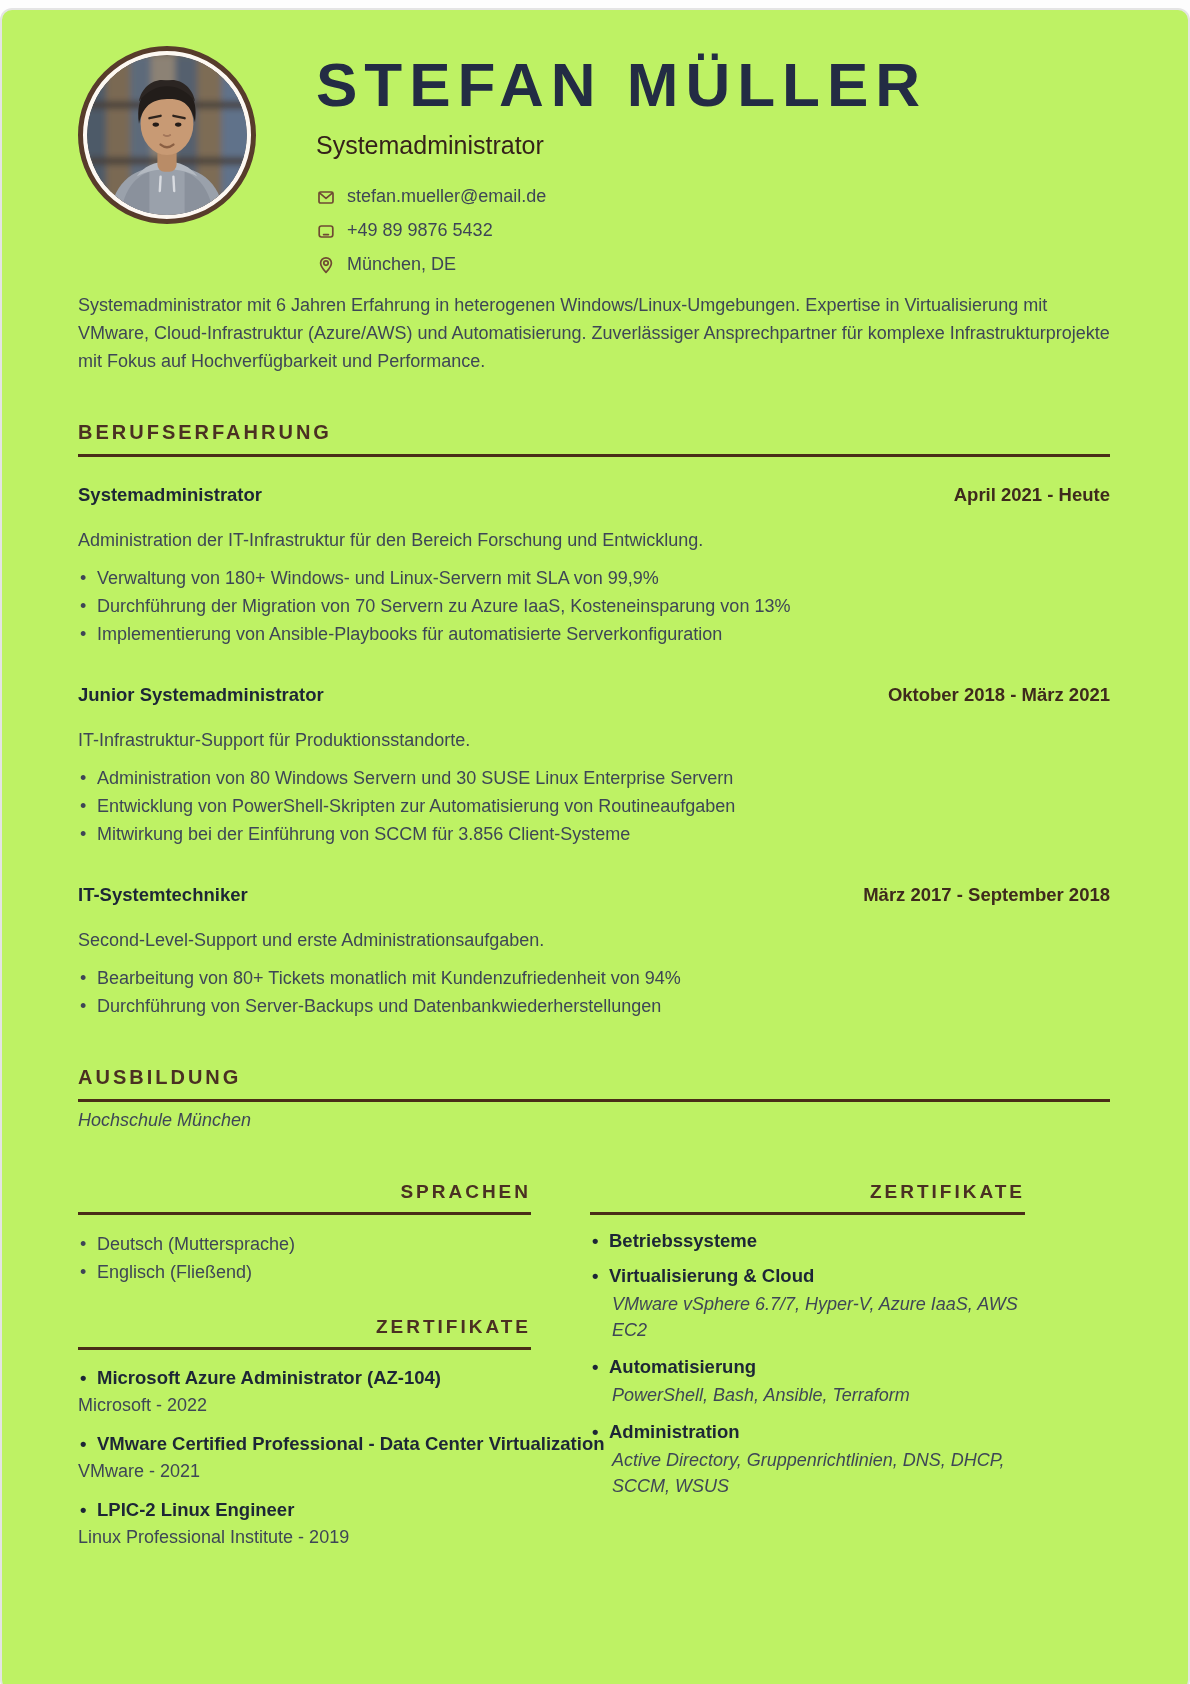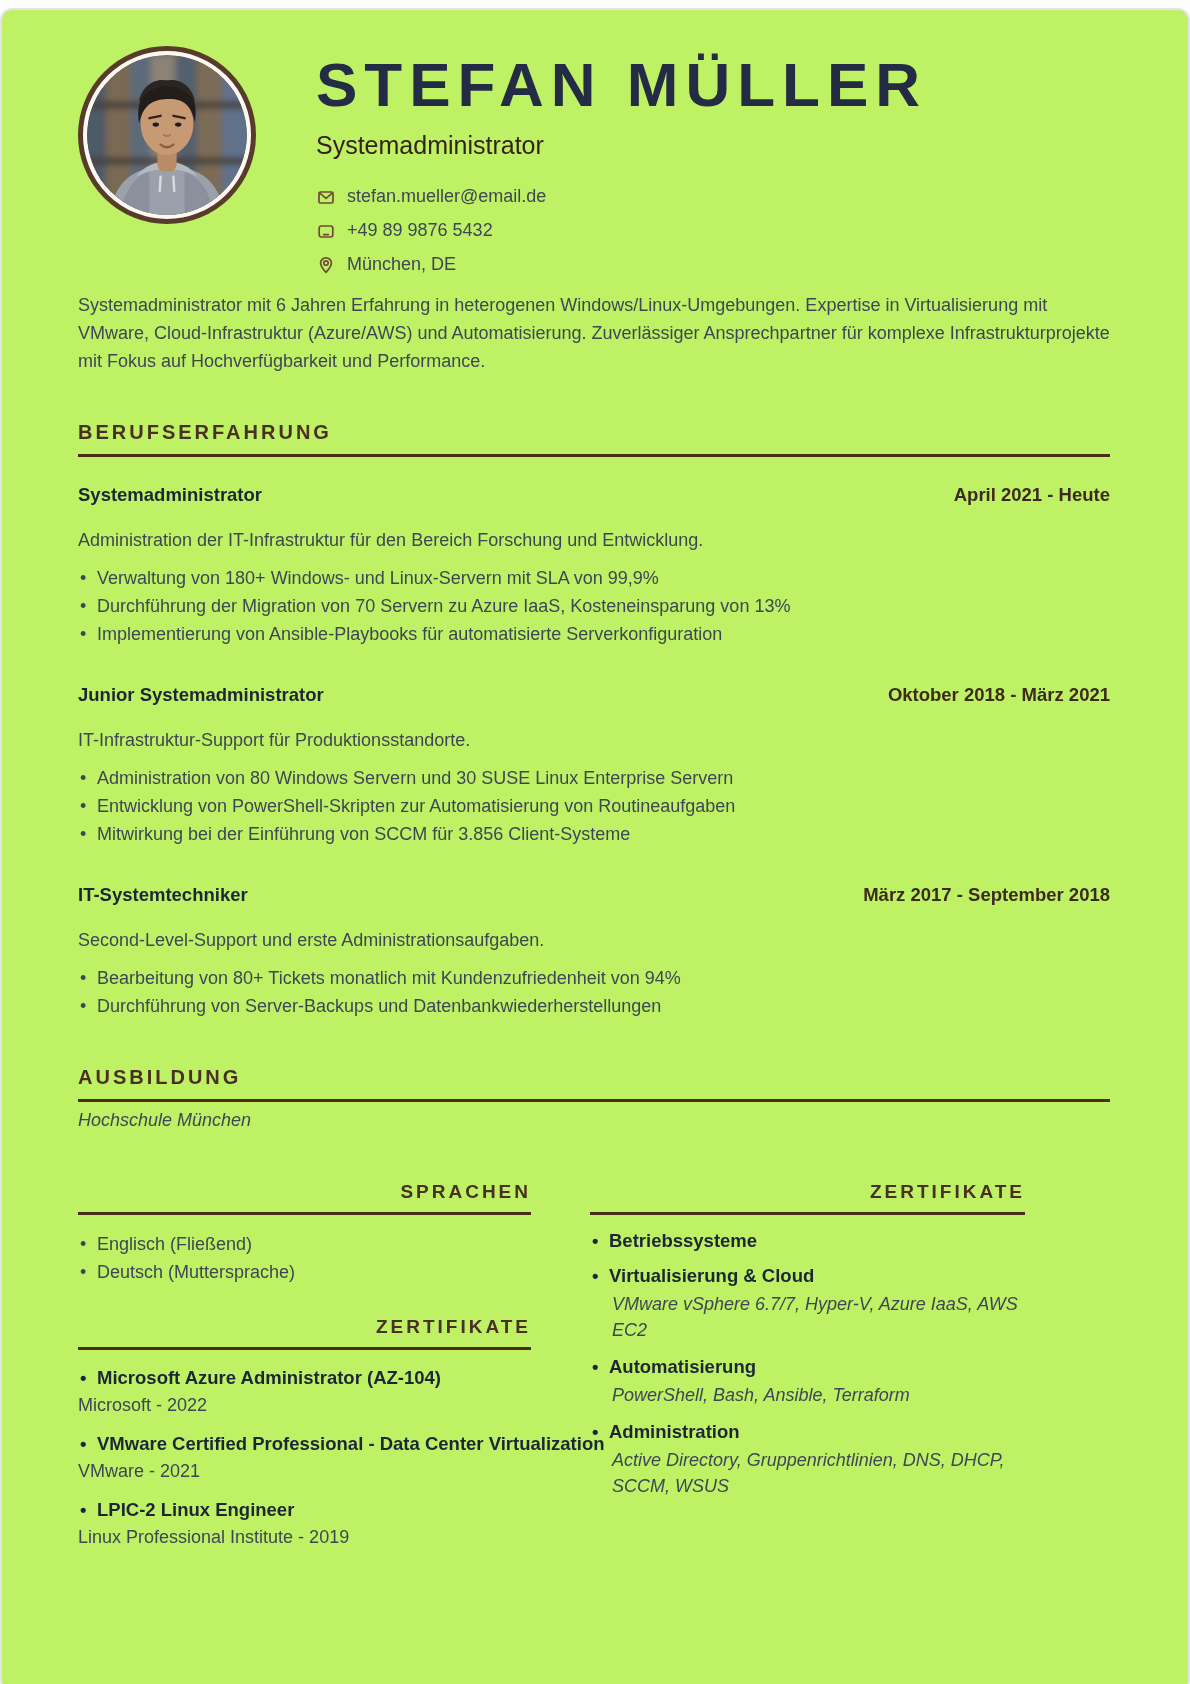--- a/index.html
+++ b/index.html
@@ -206,22 +206,22 @@
     <div class="edu-school">Hochschule München</div>
   </section>
 
   <div class="cols">
 
     <div class="col-left">
       <section class="sub-section">
         <h3 class="sub-title">SPRACHEN</h3>
         <hr class="sub-rule">
         <ul class="plain">
+          <li>Deutsch (Muttersprache)</li>
           <li>Englisch (Fließend)</li>
-          <li>Deutsch (Muttersprache)</li>
         </ul>
       </section>
 
       <section class="sub-section">
         <h3 class="sub-title">ZERTIFIKATE</h3>
         <hr class="sub-rule">
         <div class="cert">
           <div class="cert-title">Microsoft Azure Administrator (AZ-104)</div>
           <div class="cert-issuer">Microsoft - 2022</div>
         </div>

